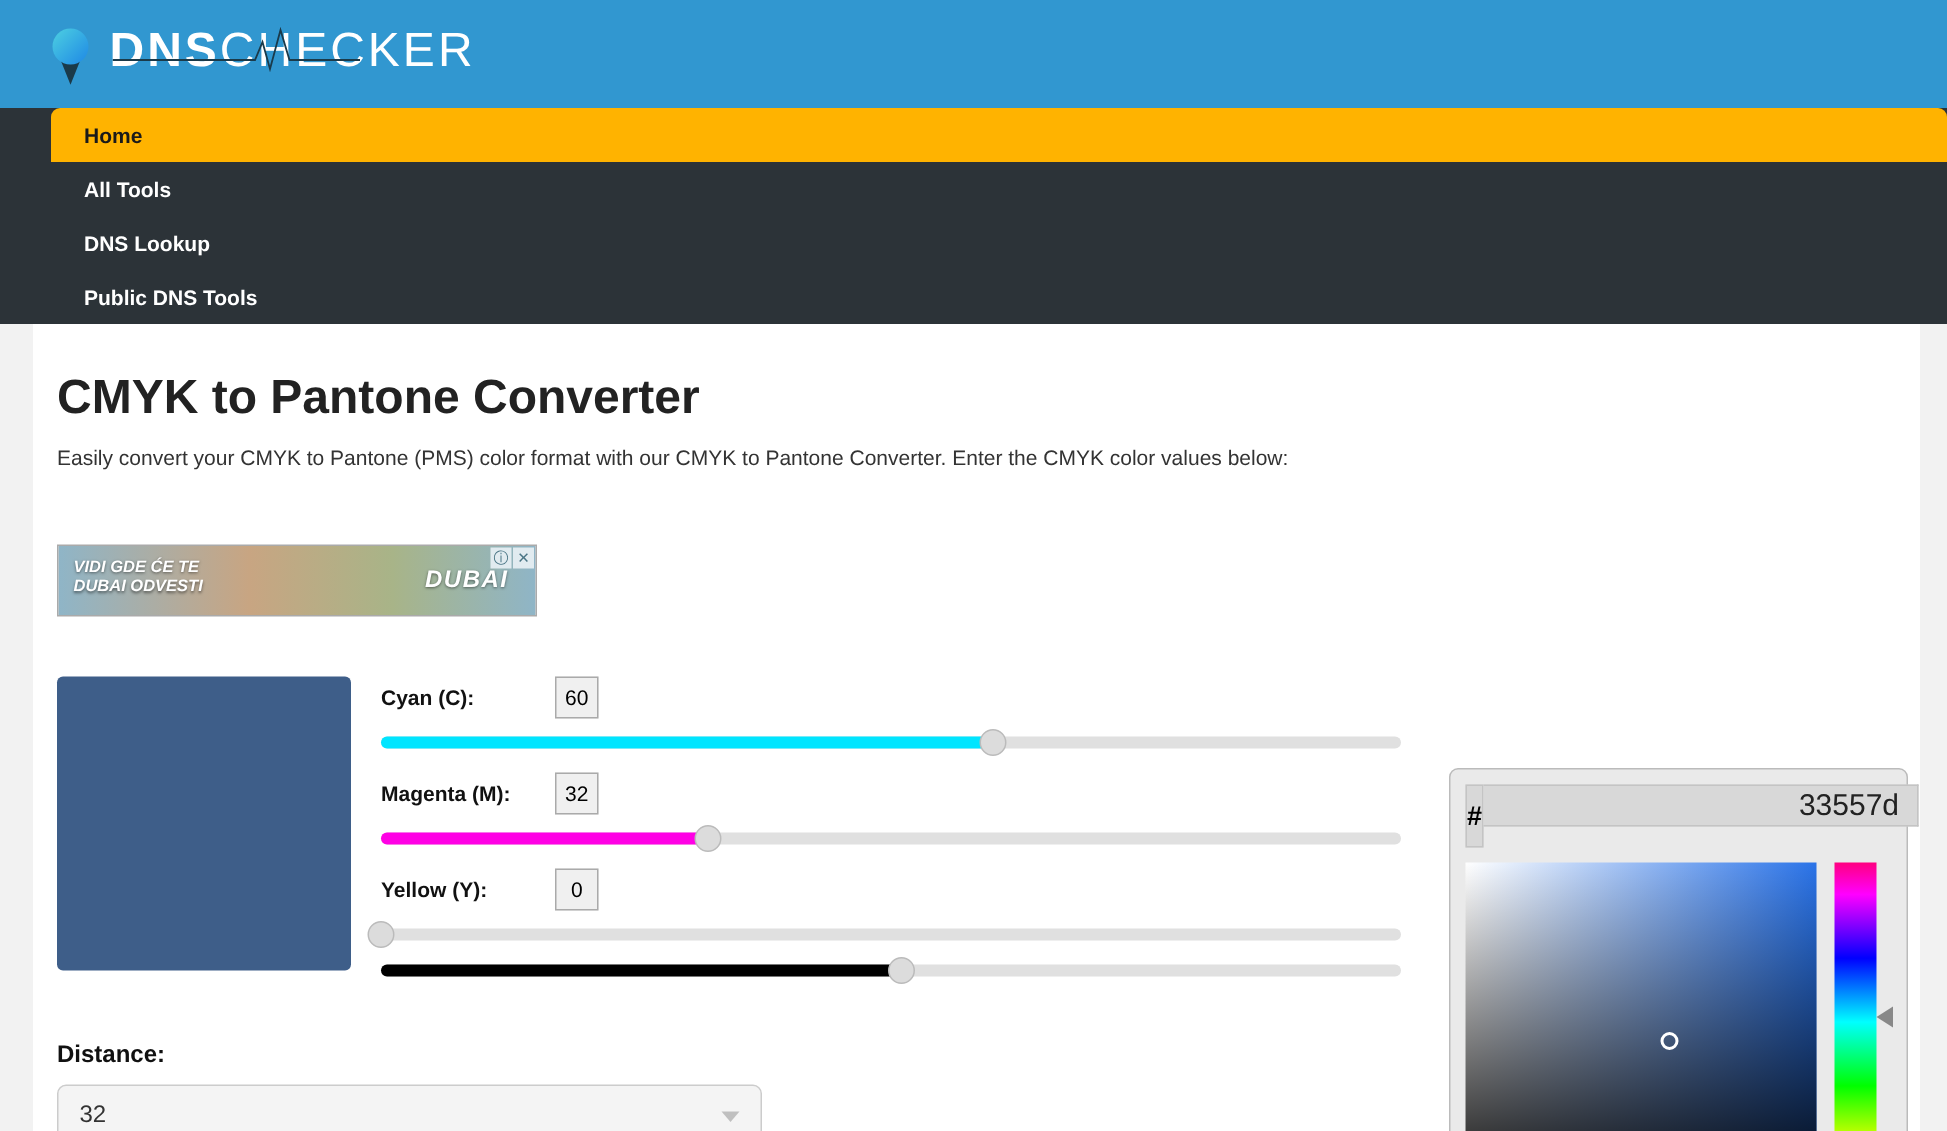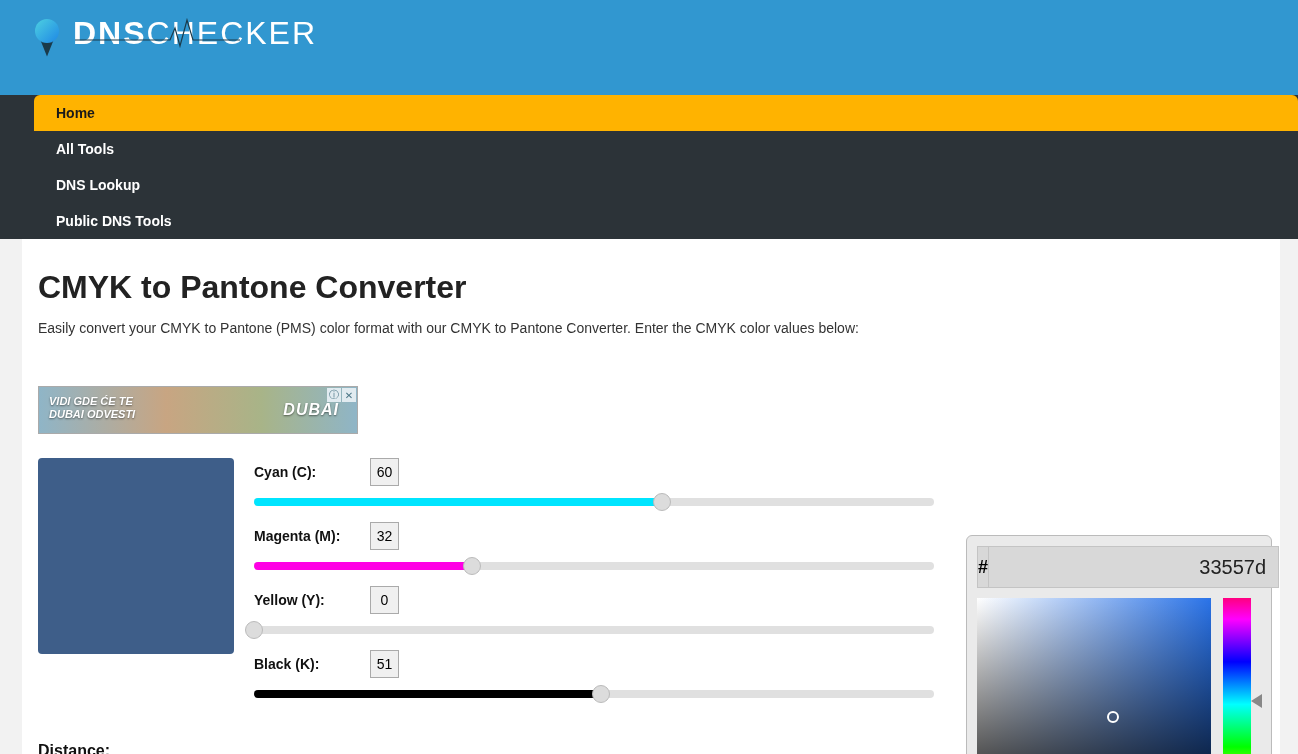--- a/index.html
+++ b/index.html
@@ -1,31 +1,31 @@
 <!DOCTYPE html>
 <html><head>
 <meta charset="utf-8">
 <style>
 * { margin: 0; padding: 0; box-sizing: border-box; font-family: -apple-system, BlinkMacSystemFont, "Segoe UI", Arial, sans-serif; }
 body { background: #f2f2f2; width: 1298px; }
-.header-banner { background: #3197d0; height: 95px; padding: 15px 0 0 35px; position: relative; }
+.header-banner { background: #3197d0; height: 72px; padding: 15px 0 0 35px; position: relative; }
 .logo { display: flex; align-items: center; }
 .logo-icon { width: 30px; height: 30px; position: relative; }
 .logo-globe { width: 24px; height: 24px; border-radius: 50%; background: linear-gradient(135deg,#4dd0e1,#1e88e5); position: absolute; top: 0; left: 0; }
 .logo-pin { position: absolute; bottom: -8px; left: 4px; width: 16px; height: 20px; background: #1a3a4a; clip-path: polygon(50% 100%, 0 0, 100% 0); }
 .logo-text { font-size: 32px; font-weight: 600; letter-spacing: 2px; color: #fff; margin-left: 8px; }
 .logo-text .thin { font-weight: 300; }
 .logo-line { position: absolute; top: 18px; left: 75px; width: 180px; height: 30px; pointer-events: none; }
 .nav { background: #2c3338; display: flex; padding-left: 34px; flex-direction: column; }
 .nav-item { padding: 10px 22px; color: #fff; font-size: 14px; font-weight: 600; cursor: pointer; }
 .nav-item.active { background: #ffb300; border-radius: 6px 6px 0 0; color: #1a1a1a; }
 .main { background: #fff; margin: 0 18px 0 22px; padding: 30px 16px 40px 16px; min-height: 630px; position: relative; }
 .title { font-size: 32px; font-weight: 700; color: #222; margin-bottom: 14px; }
 .description { font-size: 14px; color: #333; margin-bottom: 50px; }
-.ad-banner { width: 320px; height: 48px; background: linear-gradient(90deg,#8fb5c7 0%, #c8a582 40%, #a8b488 70%, #8fb5c7 100%); border: 1px solid #aaa; position: relative; margin-bottom: 24px; padding-left: 16px; }
+.ad-banner { width: 320px; height: 48px; background: linear-gradient(90deg,#8fb5c7 0%, #c8a582 40%, #a8b488 70%, #8fb5c7 100%); border: 1px solid #aaa; position: relative; margin-bottom: 40px; padding-left: 16px; }
 .ad-text { position: absolute; left: 10px; top: 8px; color: #fff; font-size: 11px; font-weight: 700; font-style: italic; line-height: 1.2; text-shadow: 0 1px 2px rgba(0,0,0,0.5); }
 .ad-brand { position: absolute; right: 18px; top: 14px; color: #fff; font-size: 16px; font-weight: 800; font-style: italic; letter-spacing: 1px; text-shadow: 0 1px 2px rgba(0,0,0,0.5); }
 .ad-close { position: absolute; top: 1px; right: 1px; width: 14px; height: 14px; background: #e1ebf0; color: #4a7585; font-size: 10px; display: flex; align-items: center; justify-content: center; cursor: pointer; }
 .ad-info { position: absolute; top: 1px; right: 16px; width: 14px; height: 14px; background: #e1ebf0; color: #4a7585; font-size: 10px; display: flex; align-items: center; justify-content: center; cursor: pointer; }
 .converter-row { display: flex; gap: 20px; }
 .swatch { width: 196px; height: 196px; background: #3e5e89; border-radius: 4px; margin-top: 0; flex-shrink: 0; }
 .sliders { flex: 1; max-width: 700px; }
 .slider-row { margin-bottom: 16px; }
 .slider-top { display: flex; align-items: center; gap: 20px; margin-bottom: 12px; }
 .slider-label { font-size: 14px; font-weight: 700; color: #111; min-width: 96px; }
@@ -36,21 +36,21 @@
 .fill-cyan { background: #00e5ff; }
 .fill-magenta { background: #ff00e5; }
 .fill-yellow { background: #ffea00; }
 .fill-black { background: #000; }
 .distance { margin-top: 28px; }
 .distance-label { font-size: 16px; font-weight: 600; color: #111; margin-bottom: 10px; }
 .distance-select { width: 470px; height: 42px; border: 1px solid #ccc; border-radius: 6px; background: #f4f4f4; padding: 0 14px; display: flex; align-items: center; justify-content: space-between; cursor: pointer; font-size: 16px; color: #333; }
 .picker { position: absolute; top: 296px; right: 8px; width: 306px; border: 1px solid #bbb; border-radius: 6px; background: #eaeaea; padding: 10px; }
 .picker-hex { display: flex; margin-bottom: 10px; }
 .picker-hex-hash { width: 38px; height: 42px; background: #d8d8d8; display: flex; align-items: center; justify-content: center; font-size: 18px; font-weight: 600; border: 1px solid #c4c4c4; }
-.picker-hex-input { flex: 1; height: 42px; background: #d8d8d8; border: 1px solid #c4c4c4; border-left: 0; text-align: right; padding: 0 12px; font-size: 20px; color: #222; }
+.picker-hex-input { flex: 1; height: 28px; background: #d8d8d8; border: 1px solid #c4c4c4; border-left: 0; text-align: right; padding: 0 12px; font-size: 20px; color: #222; }
 .picker-body { display: flex; gap: 12px; }
 .picker-area { width: 234px; height: 234px; position: relative; background: linear-gradient(to right, #fff, #2a73e8); }
 .picker-area::after { content: ""; position: absolute; inset: 0; background: linear-gradient(to top, #000, transparent); }
 .picker-selector { position: absolute; width: 12px; height: 12px; border: 2px solid #fff; border-radius: 50%; transform: translate(-50%,-50%); z-index: 2; }
 .picker-hue { width: 28px; height: 234px; background: linear-gradient(to bottom, #ff0080, #ff00ff, #8000ff, #0000ff, #0080ff, #00ffff, #00ff80, #00ff00, #80ff00, #ffff00, #ff8000, #ff0000); position: relative; }
 .picker-hue-arrow { position: absolute; right: -11px; width: 0; height: 0; border-top: 7px solid transparent; border-bottom: 7px solid transparent; border-right: 11px solid #888; transform: translateY(-50%); }
 .dropdown-arrow { width: 0; height: 0; border-left: 6px solid transparent; border-right: 6px solid transparent; border-top: 7px solid #bfbfbf; }
 </style>
 </head>
 <body>
@@ -120,24 +120,20 @@
           <span class="slider-label">Yellow (Y):</span>
           <input class="slider-input" value="0" style="">
         </div>
         <div class="slider-track">
           <div class="slider-fill fill-yellow" style="width:0%"></div>
           <div class="slider-thumb" style="left:0%"></div>
         </div>
       </div>
 
       <div class="slider-row">
-        <div class="slider-top">
-          <span class="slider-label">Black (K):</span>
-          <input class="slider-input" value="51" style="">
-        </div>
         <div class="slider-track">
           <div class="slider-fill fill-black" style="width:51%"></div>
           <div class="slider-thumb" style="left:51%"></div>
         </div>
       </div>
 
     </div>
   </div>
 
   <div class="distance">

